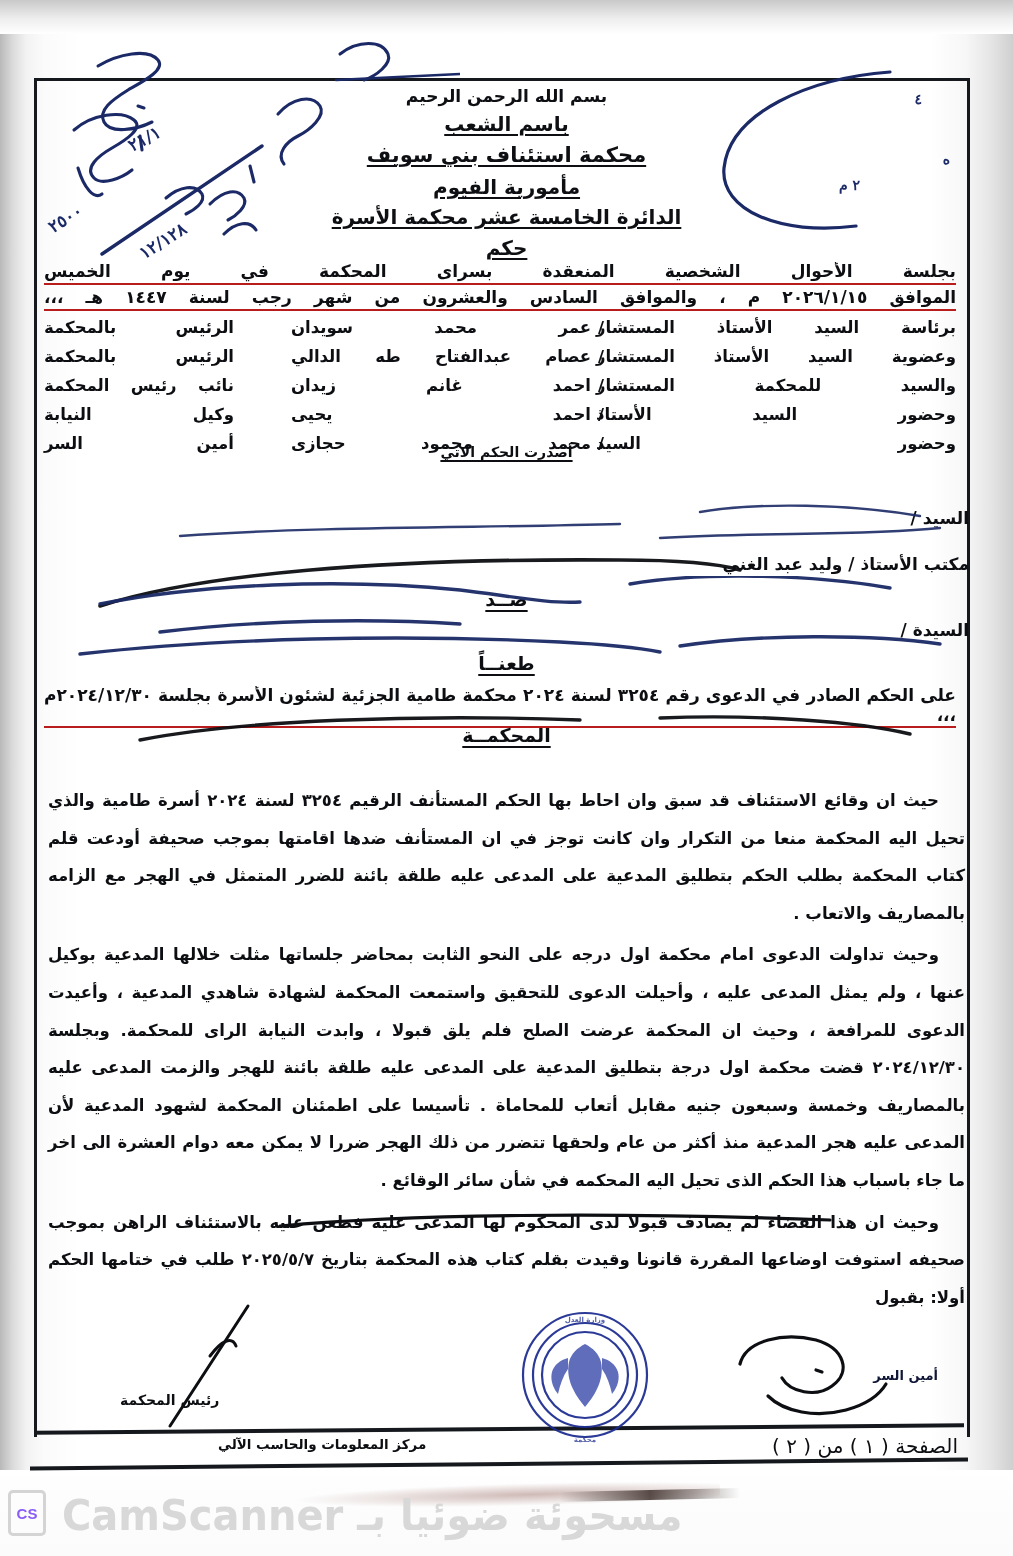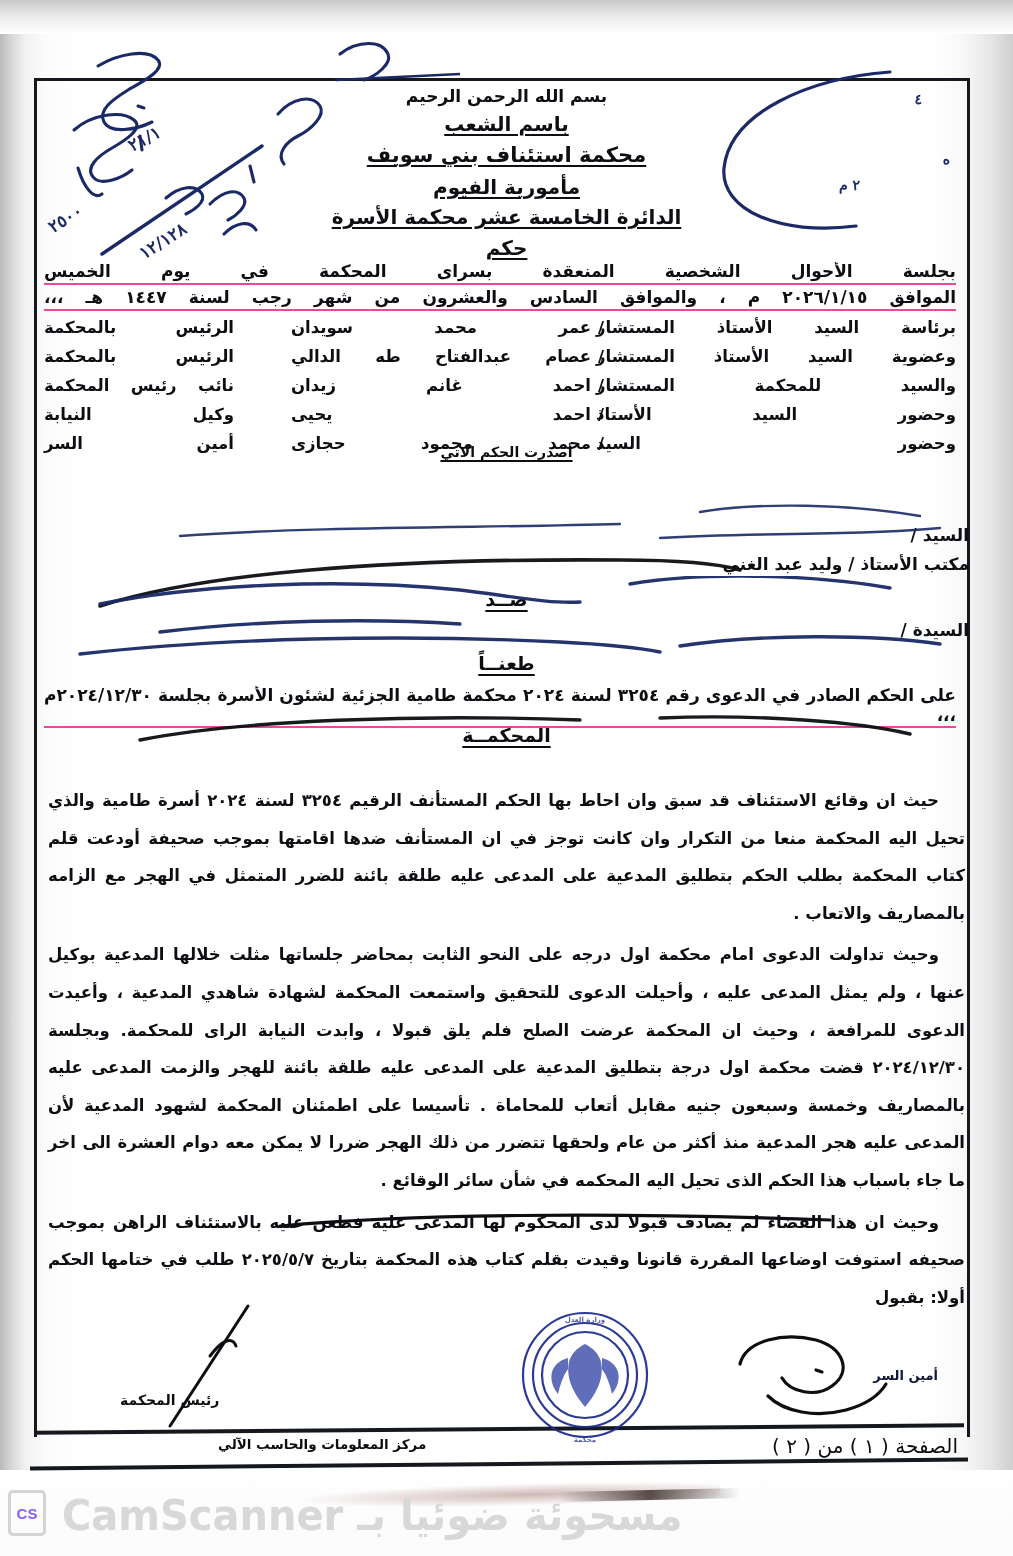--- a/index.html
+++ b/index.html
@@ -63,21 +63,21 @@
   #branch{top:175px;font-size:20px;}
   #circuit{top:205px;font-size:20px;}
   #hukm{top:236px;font-size:20px;letter-spacing:6px;}
 
   
   .wideline{
     position:absolute;left:44px;width:912px;
     font-size:17px;font-weight:700;color:#0c0e12;
     text-align:justify;text-align-last:justify;
     direction:rtl;
-    border-bottom:2px solid #ec4899;
+    border-bottom:2px solid #b91c1c;
     padding-bottom:1px;
     line-height:1.15;
     overflow:hidden;
   }
   #session1{top:262px;}
   #session2{top:288px;}
 
   
   .panel-row{
     position:absolute;left:44px;width:912px;height:25px;
@@ -102,21 +102,21 @@
     position:absolute;left:0;width:1013px;top:444px;text-align:center;
     font-size:14px;font-weight:700;color:#0c0e12;
     text-decoration:underline;text-underline-offset:3px;text-decoration-thickness:2px;
   }
 
   
   #case-line{top:476px;}
   .partyline{
     position:absolute;right:44px;font-size:17px;font-weight:700;color:#0c0e12;direction:rtl;
   }
-  #plaintiff-lbl{top:508px;margin-top:17px;}
+  #plaintiff-lbl{top:508px;}
   #office-lbl{top:554px;}
   #defendant-lbl{top:620px;}
 
   .centerword{
     position:absolute;left:0;width:1013px;text-align:center;
     font-size:19px;font-weight:700;color:#0c0e12;
     text-decoration:underline;text-underline-offset:4px;text-decoration-thickness:2px;
     letter-spacing:5px;
   }
   #against{top:588px;}

